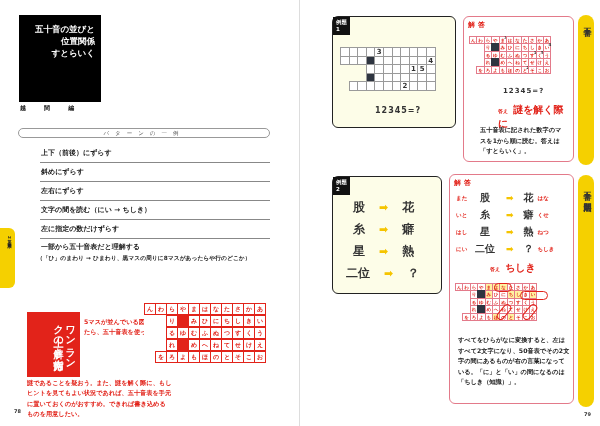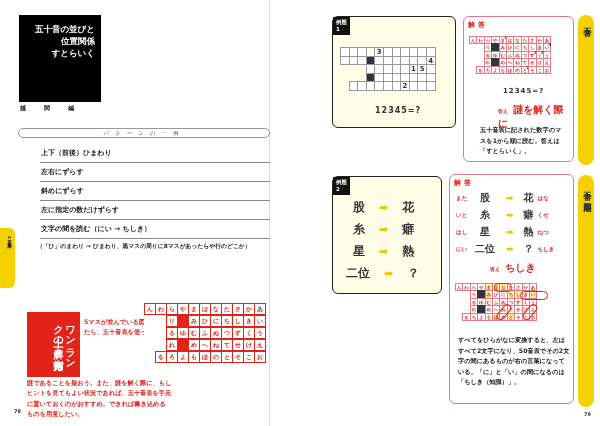--- a/index.html
+++ b/index.html
@@ -1,18 +1,18 @@
 <!DOCTYPE html>
 <html><head>
 <meta charset="utf-8">
 <style>
 *{box-sizing:border-box;margin:0;padding:0}
 body{width:600px;height:426px;background:#fff;font-family:"DejaVu Sans",sans-serif;position:relative;overflow:hidden;color:#222}
 .page{position:absolute;top:0;height:426px;background:#fff}
-#left{left:0;width:270px;border-right:1px solid #ddd}
+#left{left:0;width:300px;border-right:1px solid #ddd}
 #right{left:300px;width:300px}
 
 .topic-box{position:absolute;left:19px;top:15px;width:82px;height:87px;background:#000;color:#fff;font-size:8.5px;line-height:12px;text-align:right;padding:8px 6px 0 0;font-weight:bold}
 .topic-caption{position:absolute;left:20px;top:104px;font-size:6px;font-weight:bold;letter-spacing:8px}
 .main-title{position:absolute;left:106px;top:30px;font-size:20px;font-weight:bold;letter-spacing:1px}
 .explain{position:absolute;left:64px;top:66px;width:208px;font-size:6.4px;line-height:10.5px;font-weight:bold;background:#fff;padding-left:4px}
 .explain .tag{color:#e2231a;margin-right:6px}
 .pattern-bar{position:absolute;left:18px;top:128px;width:252px;height:10px;border:1px solid #999;border-radius:6px;font-size:5.5px;text-align:center;line-height:8px;letter-spacing:6px;color:#555}
 .pattern-list{position:absolute;left:40px;top:144px;width:230px}
 .pattern-item{height:19px;border-bottom:1px solid #888;font-size:7px;font-weight:bold;line-height:18px;padding-left:1px}
@@ -62,26 +62,27 @@
 
 <div id="left" class="page">
   <div class="topic-box">
     <div>五十音の並びと</div>
     <div>位置関係</div>
     <div>すとらいく</div>
   </div>
   <div class="topic-caption">越 関 編</div>
   <div class="pattern-bar">パターンの一例</div>
   <div class="pattern-list">
-    <div class="pattern-item">上下（前後）ひまわり</div>
+    <div class="pattern-item">上下（前後）にずらす</div>
+    <div class="pattern-item">斜めにずらす</div>
     <div class="pattern-item">左右にずらす</div>
-    <div class="pattern-item">斜めにずらす</div>
+    <div class="pattern-item">文字の間を読む（にい → ちしき）</div>
     <div class="pattern-item">左に指定の数だけずらす</div>
-    <div class="pattern-item">文字の間を読む（にい → ちしき）</div>
     <div class="pattern-item last">
+      <div>一部から五十音表だと理解する</div>
       <div class="pattern-note">（「ひ」のまわり → ひまわり、黒マスの周りに8マスがあったらや行のどこか）</div>
     </div>
   </div>
   <div class="side-tab-left">第2章 法則系</div>
 
   <div class="tip-box">ワンランク上の解き方指南</div>
   <div class="tip-text">5マスが並んでいる図を見たら、五十音表を使った</div>
   <div class="tip-text2">謎であることを疑おう。また、謎を解く際に、もしヒントを見てもよい状況であれば、五十音表を手元に置いておくのがおすすめ。できれば書き込めるものを用意したい。</div>
 
   <div class="kana-grid" id="kana-grid">

